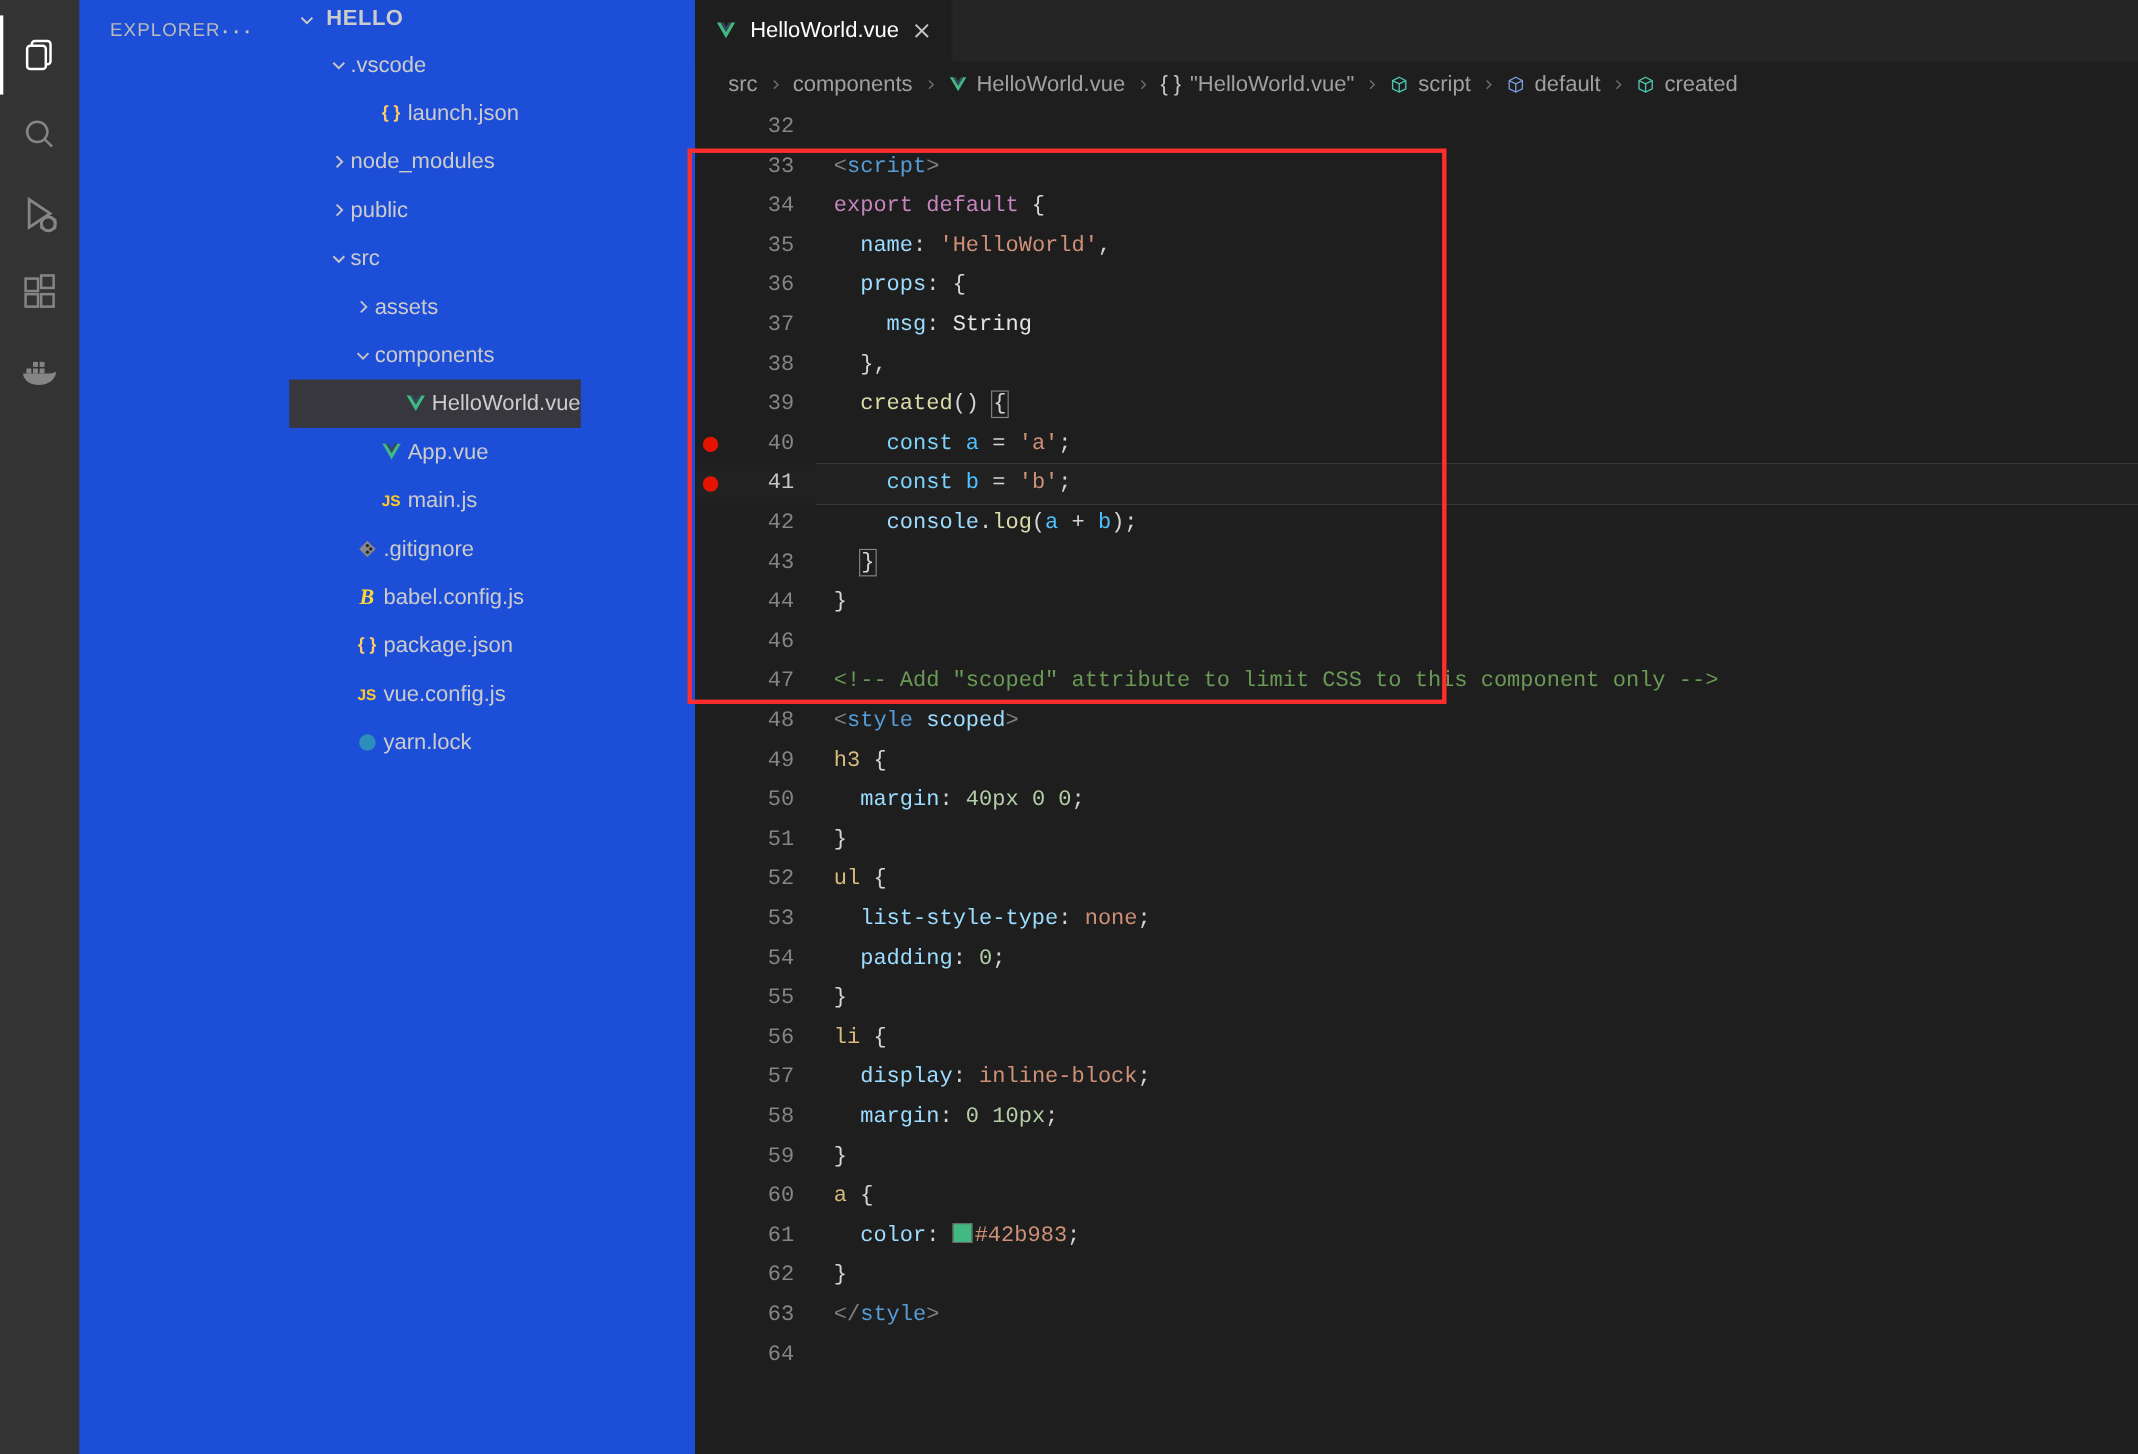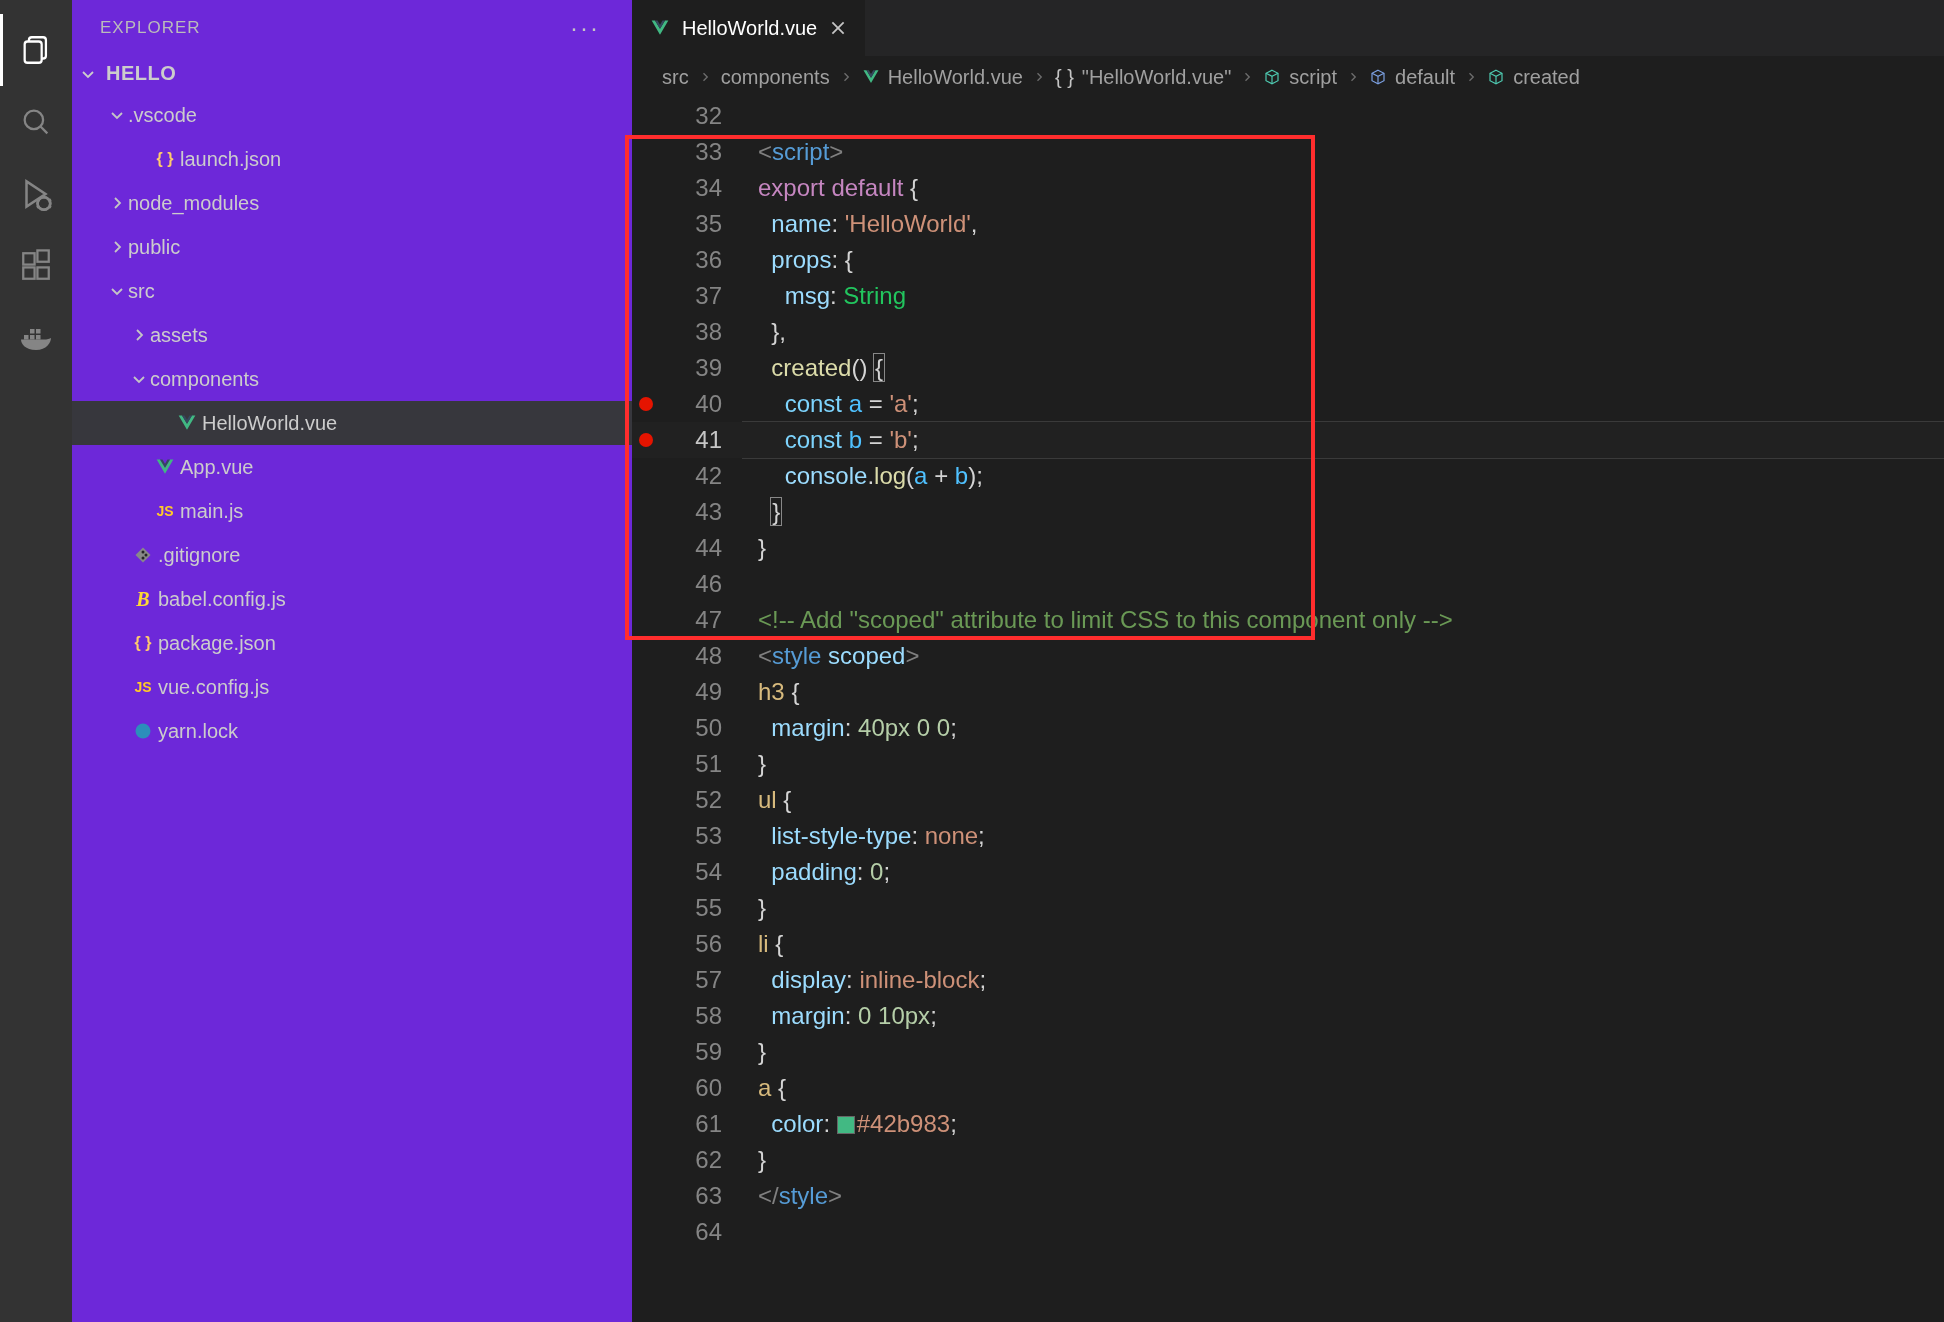--- a/index.html
+++ b/index.html
@@ -34,24 +34,24 @@
   .activity-bar .ab-item.active { color: #ffffff; }
   .activity-bar .ab-item.active::before {
     content: "";
     position: absolute;
     left: 0; top: 0; bottom: 0;
     width: 3px;
     background: #ffffff;
   }
   .sidebar {
     width: 560px;
-    background: #6d28d9;
+    background: #1d4ed8;
     flex-shrink: 0;
     display: flex;
-    flex-direction: column;
+    flex-direction: row;
     font-family: -apple-system, "Segoe UI", sans-serif;
   }
   .sidebar-header {
     height: 56px;
     display: flex;
     align-items: center;
     padding: 0 32px 0 28px;
     color: #bbbbbb;
     font-size: 17px;
     letter-spacing: 1px;
@@ -119,22 +119,22 @@
     font-family: -apple-system, sans-serif;
     font-size: 20px;
     color: #a0a0a0;
     white-space: nowrap;
   }
   .breadcrumbs .sep { color: #6d6d6d; padding: 0 4px; }
   .breadcrumbs .bc-item { display: inline-flex; align-items: center; gap:8px;}
   .code-area {
     flex: 1;
     position: relative;
-    font-family: Liberation Sans, sans-serif;
-    font-size: 24px;
+    font-family: Liberation Mono, monospace;
+    font-size: 20px;
     line-height: 36px;
     overflow: hidden;
   }
   .line {
     display: flex;
     height: 36px;
     align-items: center;
   }
   .line .bp-col {
     width: 28px;
@@ -168,21 +168,21 @@
     border-top: 1px solid #3a3a3a;
     border-bottom: 1px solid #3a3a3a;
     pointer-events: none;
   }
   
   .tk-tag { color: #569cd6; }
   .tk-punct { color: #808080; }
   .tk-keyw { color: #c586c0; }
   .tk-keyw2 { color: #7dd3fc; }
   .tk-prop { color: #9cdcfe; }
-  .tk-class { color: #22c55e; }
+  .tk-class { color: #e5e5e5; }
   .tk-str { color: #ce9178; }
   .tk-fn { color: #dcdcaa; }
   .tk-const { color: #4fc1ff; }
   .tk-comment { color: #6a9955; }
   .tk-num { color: #b5cea8; }
   .tk-sel { color: #d7ba7d; }
   .tk-white { color: #d4d4d4; }
   .bracket-box {
     border: 1px solid #888;
     padding: 0 1px;

